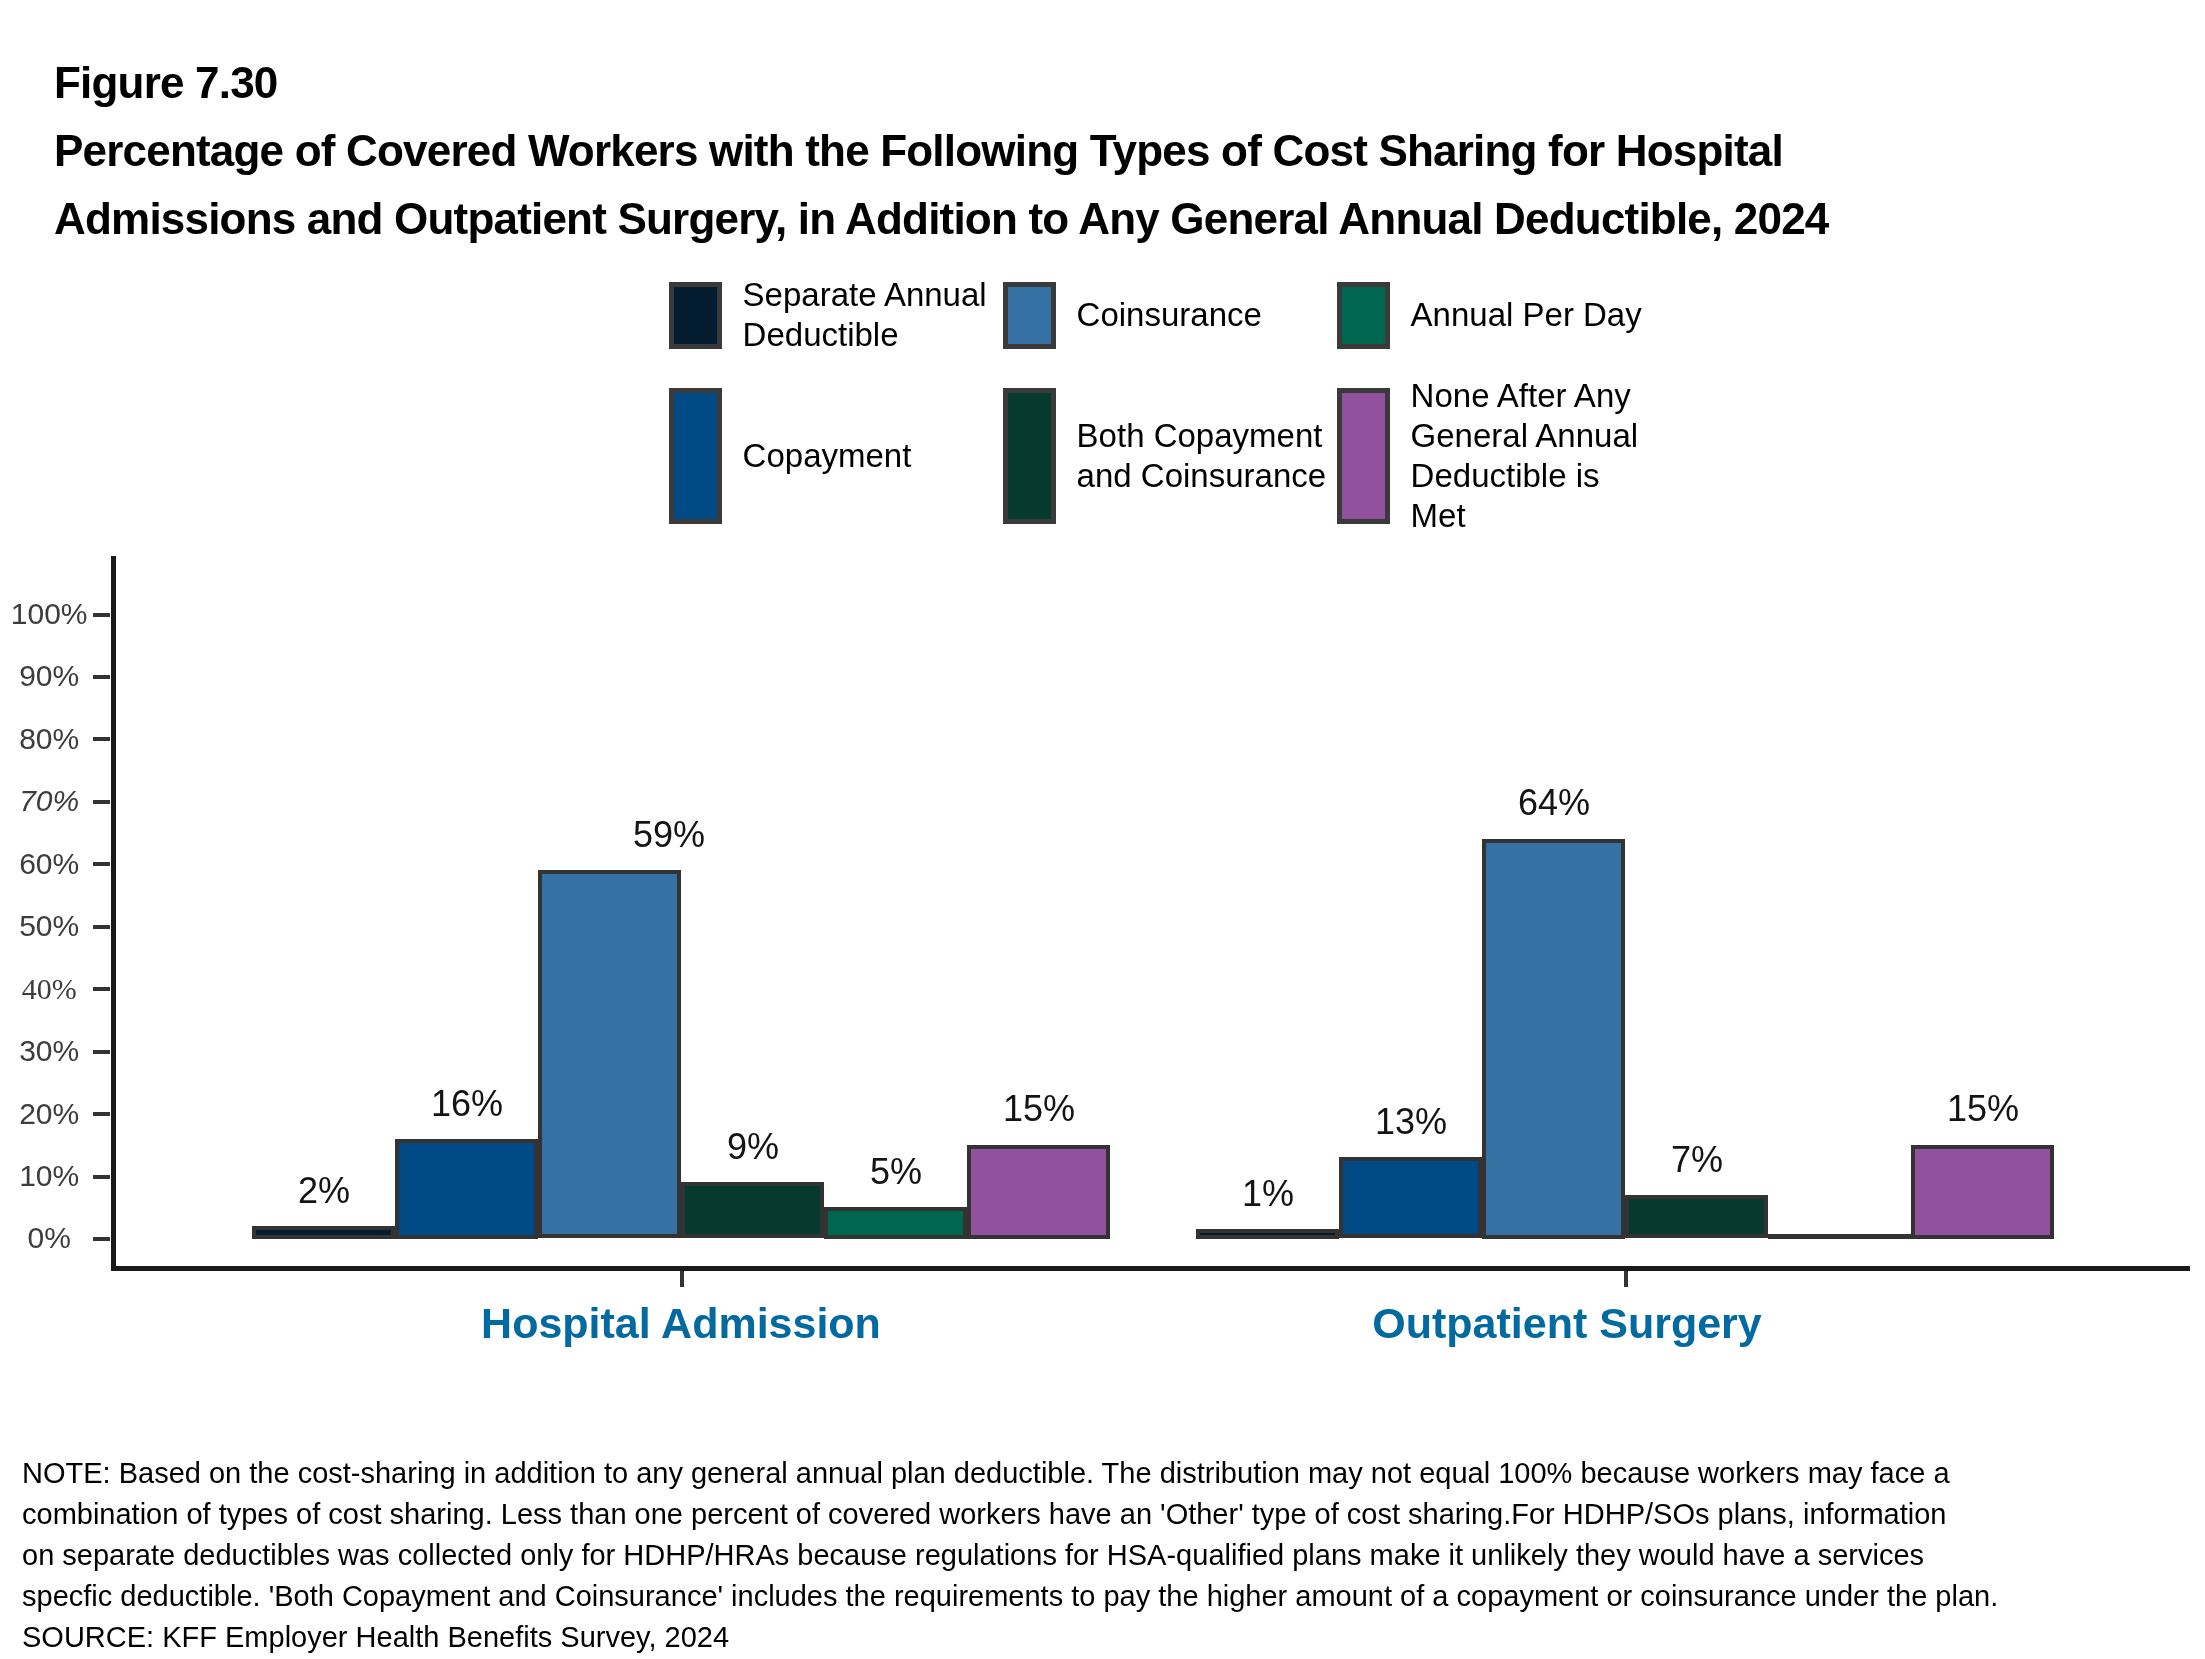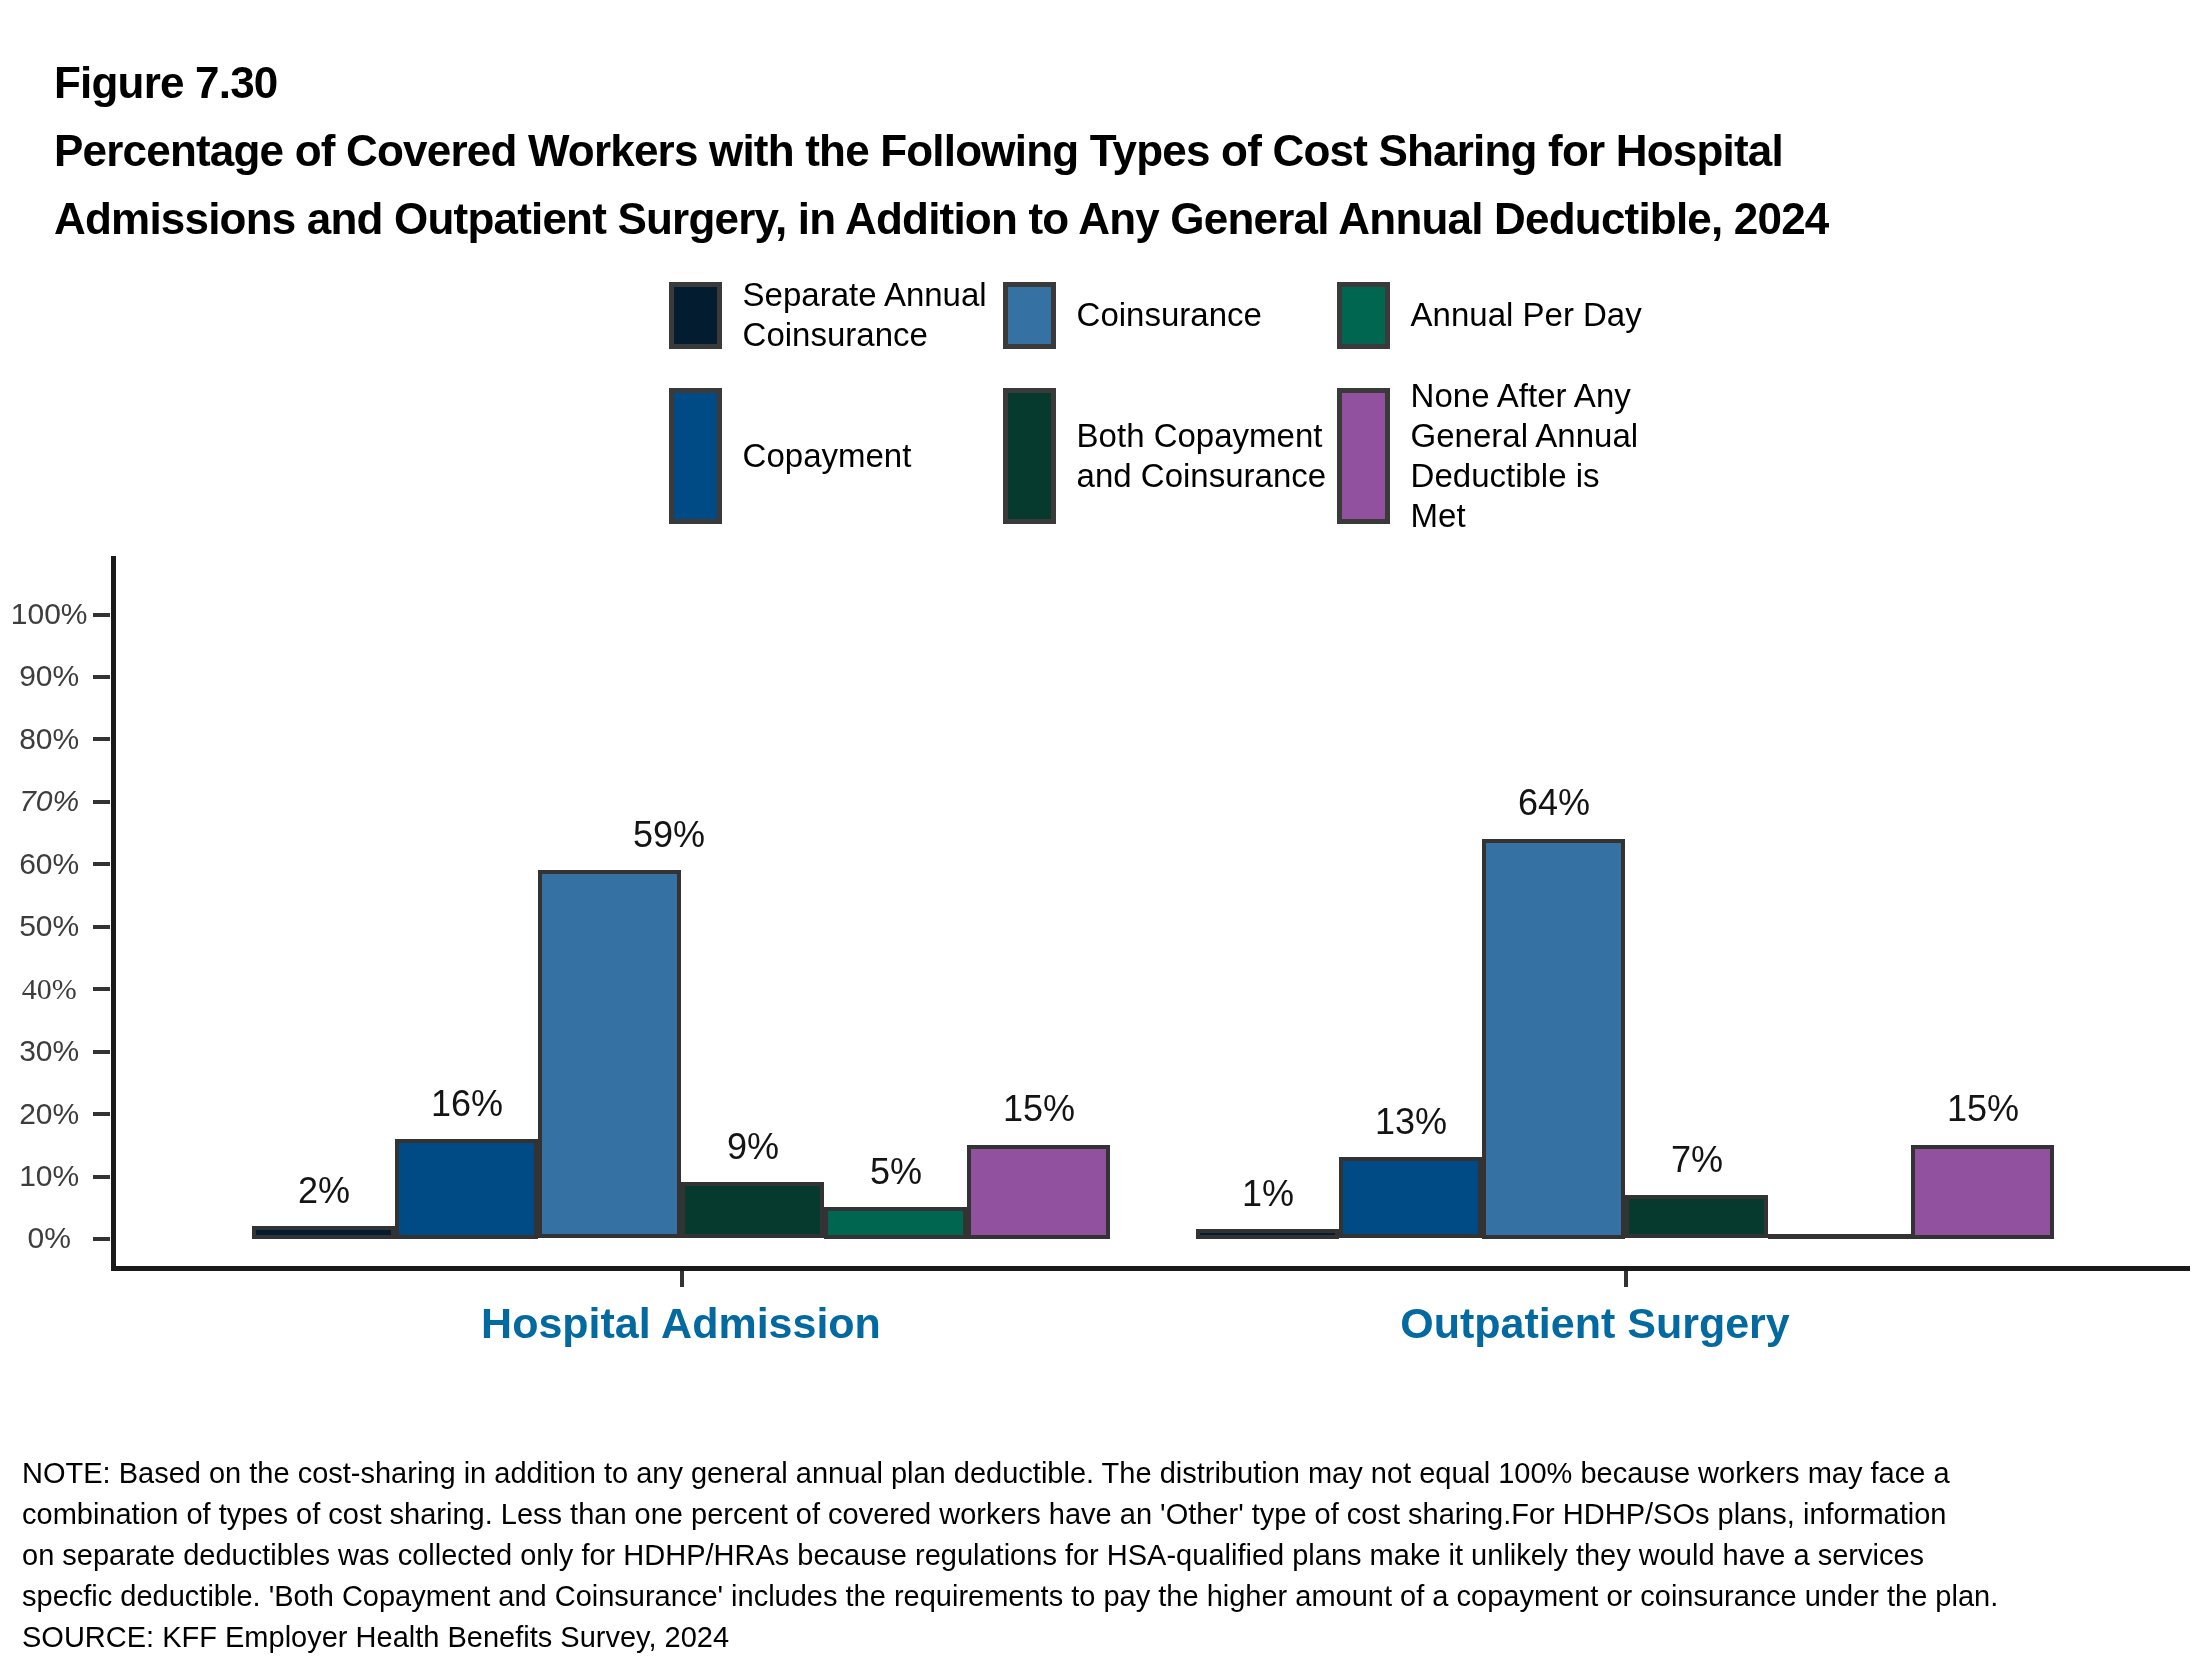--- a/index.html
+++ b/index.html
@@ -129,21 +129,21 @@
   <div class="title-block">
     <div class="title-line">Figure 7.30</div>
     <div class="title-line">Percentage of Covered Workers with the Following Types of Cost Sharing for Hospital</div>
     <div class="title-line">Admissions and Outpatient Surgery, in Addition to Any General Annual Deductible, 2024</div>
   </div>
 
   <div class="legend" id="legend">
       <div class="legend-item row1">
         <div class="legend-swatch" style="background: rgb(4, 28, 48);"></div>
         <div class="legend-label">Separate Annual
-Coinsurance</div>
+Deductible</div>
       </div>
       <div class="legend-item row1">
         <div class="legend-swatch" style="background: rgb(53, 113, 163);"></div>
         <div class="legend-label">Coinsurance</div>
       </div>
       <div class="legend-item row1">
         <div class="legend-swatch" style="background: rgb(1, 102, 80);"></div>
         <div class="legend-label">Annual Per Day</div>
       </div>
       <div class="legend-item row2">
@@ -208,21 +208,21 @@
       <div class="bar" style="left: 824px; width: 143px; height: 32px; top: 1207px; background: rgb(1, 102, 80);"></div>
       <div class="bar-label" style="left: 801px; top: 1152px;">5%</div>
       <div class="bar" style="left: 1768px; width: 143px; height: 4.7px; top: 1234px; border: none; background: rgb(51, 51, 51);"></div>
       <div class="bar" style="left: 967px; width: 143px; height: 94px; top: 1145px; background: rgb(146, 81, 159);"></div>
       <div class="bar-label" style="left: 944px; top: 1089px;">15%</div>
       <div class="bar" style="left: 1911px; width: 143px; height: 94px; top: 1145px; background: rgb(146, 81, 159);"></div>
       <div class="bar-label" style="left: 1888px; top: 1089px;">15%</div>
       <div class="x-tick" style="left: 680px; top: 1271px;"></div>
       <div class="category-label" style="left: 286px; top: 1299px;">Hospital Admission</div>
       <div class="x-tick" style="left: 1624px; top: 1271px;"></div>
-      <div class="category-label" style="left: 1200px; top: 1299px;">Outpatient Surgery</div>
+      <div class="category-label" style="left: 1172px; top: 1299px;">Outpatient Surgery</div>
     </div>
 
   <div class="notes-block" id="notes">
     <div class="note-line">NOTE: Based on the cost-sharing in addition to any general annual plan deductible. The distribution may not equal 100% because workers may face a</div>
       <div class="note-line">combination of types of cost sharing. Less than one percent of covered workers have an 'Other' type of cost sharing.For HDHP/SOs plans, information</div>
       <div class="note-line">on separate deductibles was collected only for HDHP/HRAs because regulations for HSA-qualified plans make it unlikely they would have a services</div>
       <div class="note-line">specfic deductible. 'Both Copayment and Coinsurance' includes the requirements to pay the higher amount of a copayment or coinsurance under the plan.</div>
       <div class="note-line" id="source-line">SOURCE: KFF Employer Health Benefits Survey, 2024</div>
   </div>
 

